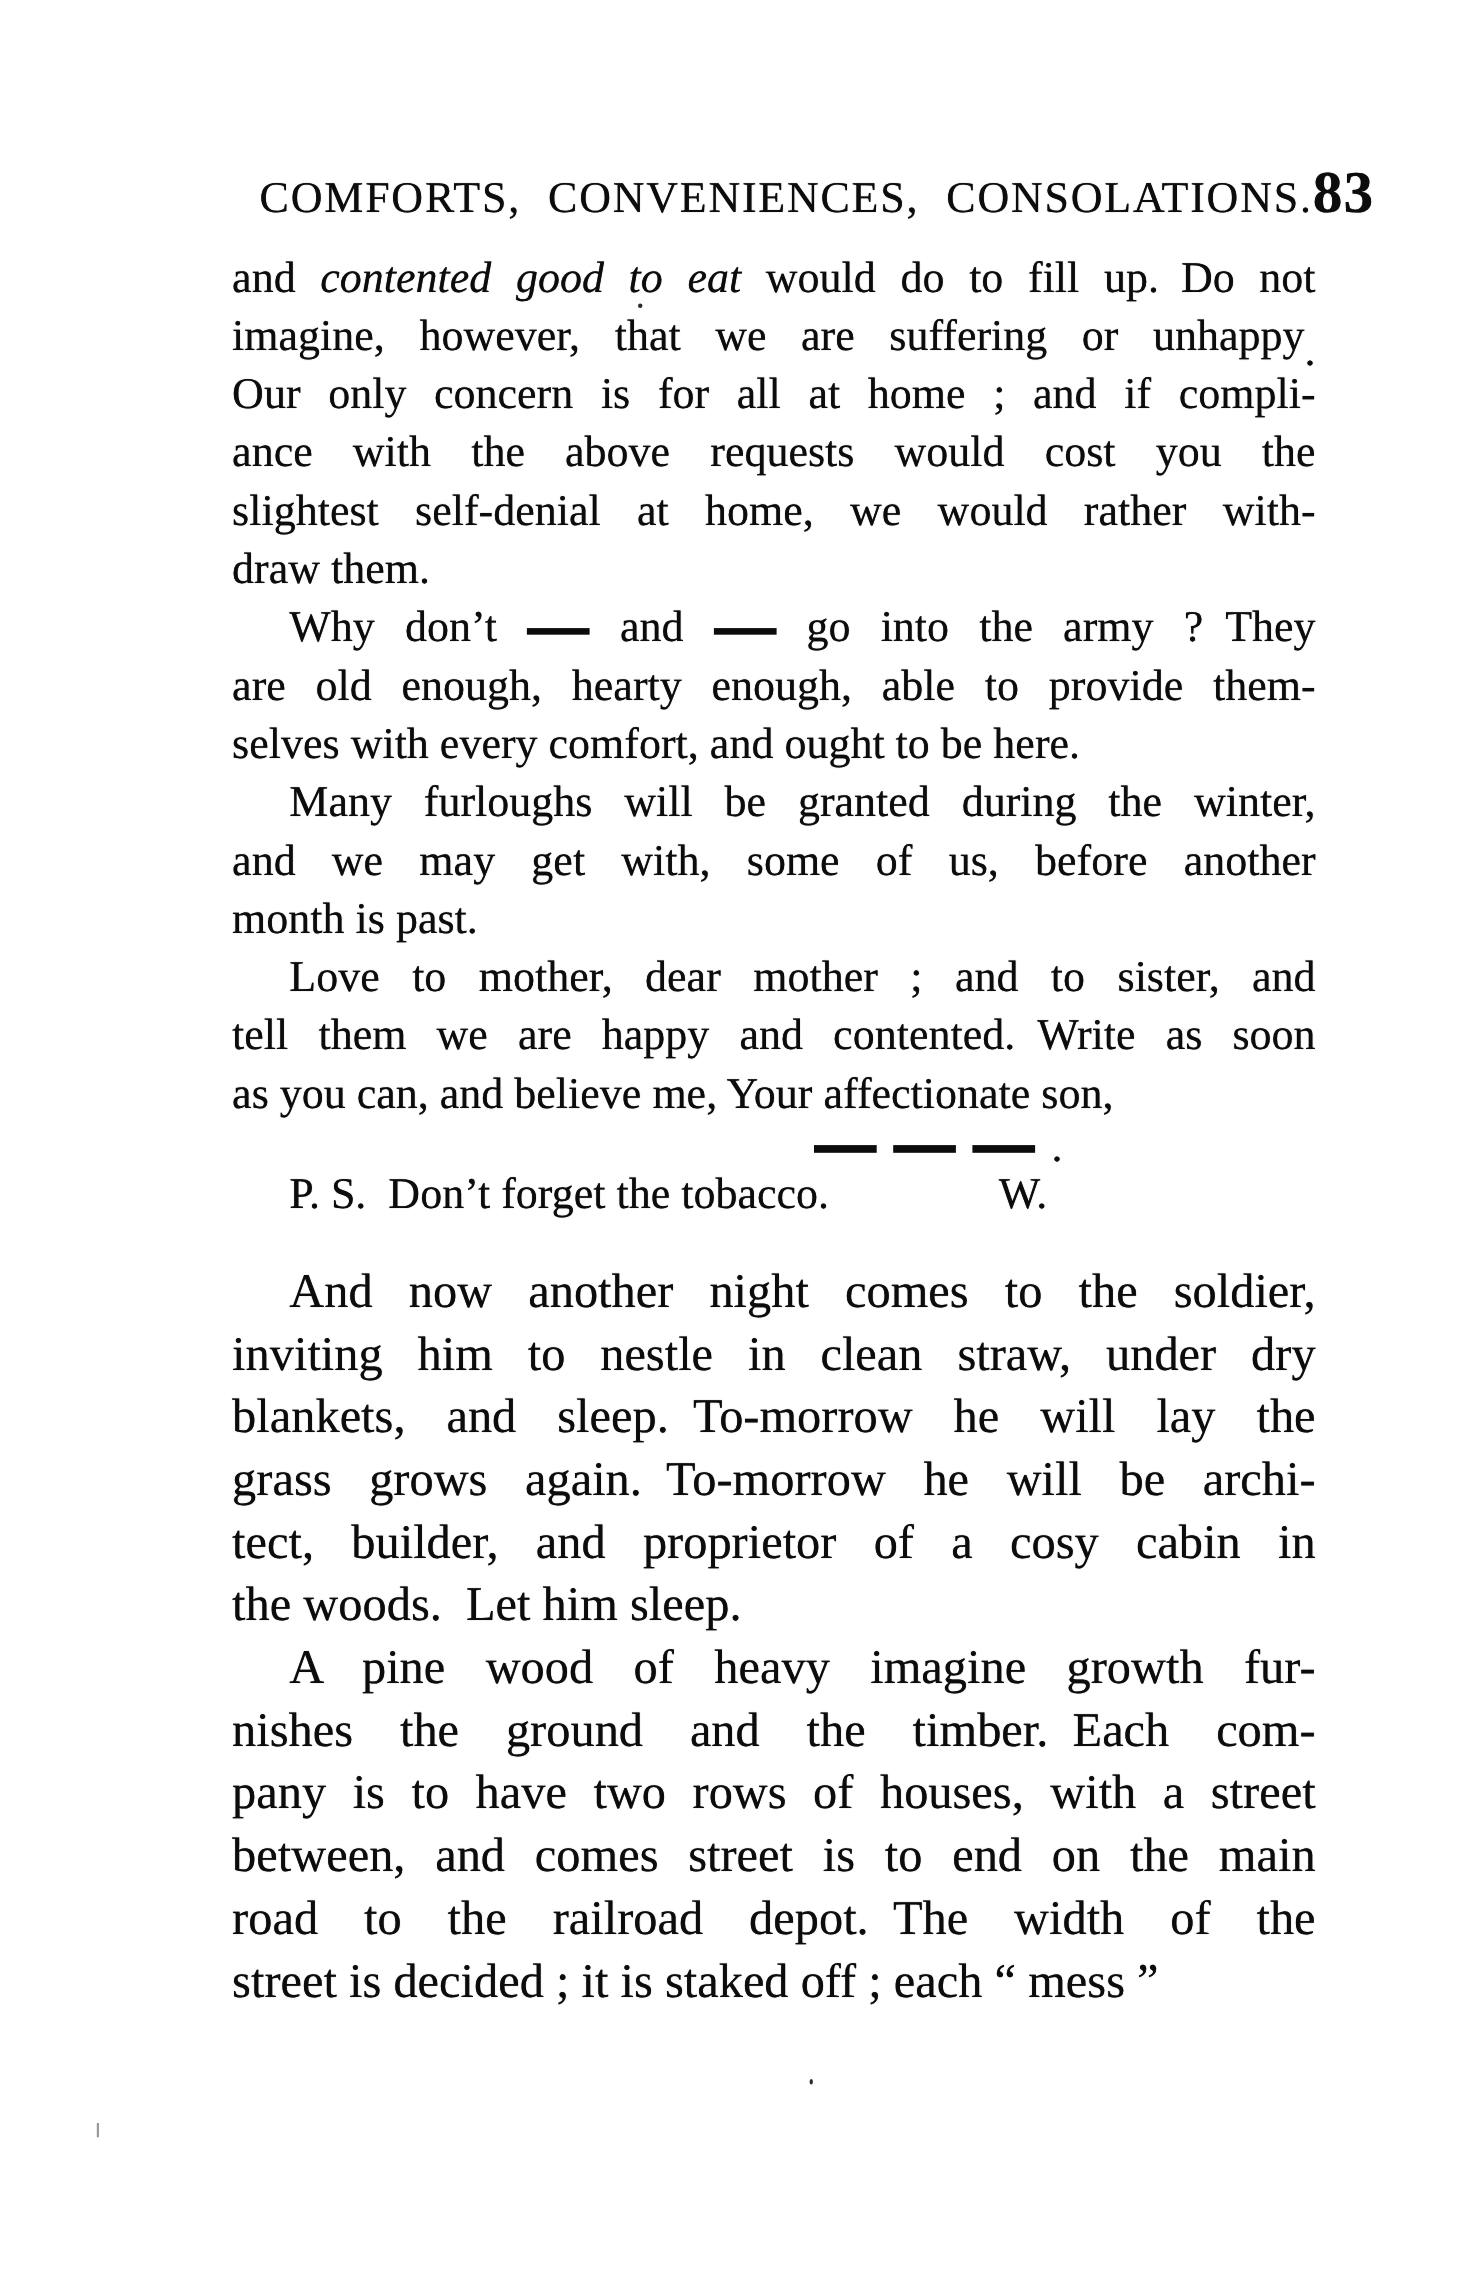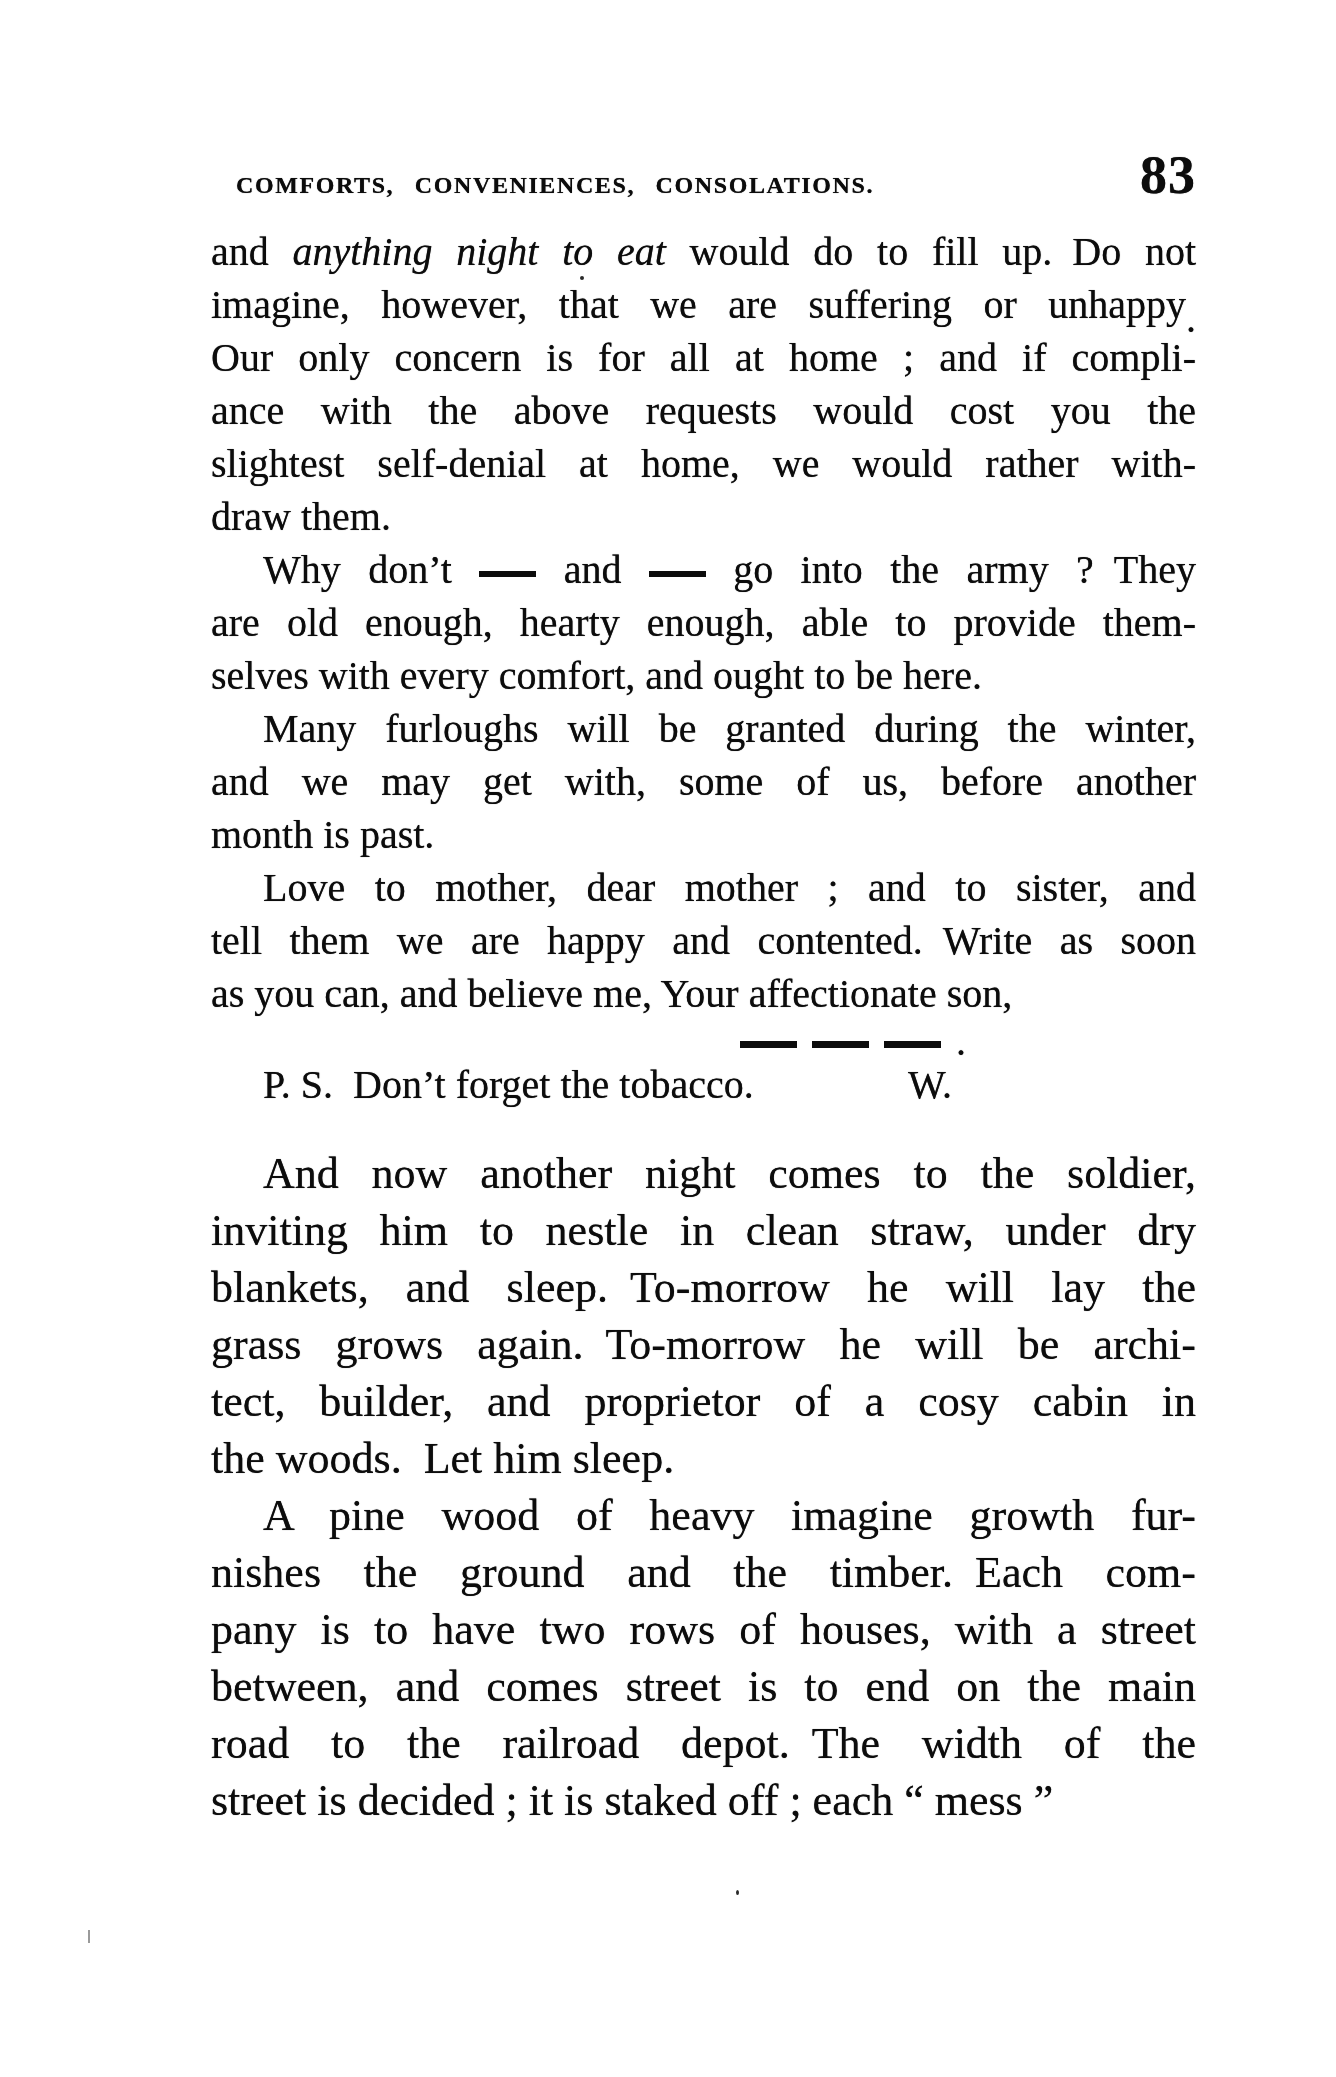--- a/index.html
+++ b/index.html
@@ -14,21 +14,21 @@
   .ink { text-shadow: 0 0 0.7px rgba(12,12,12,0.85); }
 
   
   .running-header {
     position: absolute;
     top: 144px; left: 236px; width: 960px;
     display: flex; justify-content: space-between; align-items: baseline;
     white-space: nowrap;
   }
   .header-title {
-    font-size: 24px; font-weight: bold;
+    font-size: 40px; font-weight: normal;
     letter-spacing: 1.6px; word-spacing: 13px;
   }
   .page-number { font-size: 54px; font-weight: bold; letter-spacing: 1px; }
 
   
   .text-block { position: absolute; left: 211px; width: 985px; }
   .letter-section   { top: 225px;  font-size: 40px; line-height: 53px; }
   .narrative-section{ top: 1145px; font-size: 44px; line-height: 57px; font-family: Liberation Serif, serif; }
 
   .tline { white-space: nowrap; }
@@ -68,21 +68,21 @@
 </style>
 </head>
 <body>
 
 <div class="running-header ink">
   <span class="header-title">COMFORTS, CONVENIENCES, CONSOLATIONS.</span>
   <span class="page-number">83</span>
 </div>
 
 <div class="text-block letter-section ink" id="letter-lines">
-    <div class="tline just"><span>and </span><span class="it">anything night to eat</span><span> would do to fill up. Do not</span></div>
+    <div class="tline just"><span>and </span><span class="it">contented good to eat</span><span> would do to fill up. Do not</span></div>
     <div class="tline just"><span>imagine, however, that we are suffering or unhappy</span><span class="dropped-period">.</span></div>
     <div class="tline just"><span>Our only concern is for all at home ; and if compli-</span></div>
     <div class="tline just"><span>ance with the above requests would cost you the</span></div>
     <div class="tline just"><span>slightest self-denial at home, we would rather with-</span></div>
     <div class="tline"><span>draw them.</span></div>
     <div class="tline just ind"><span>Why don’t </span><span class="blank-dash"></span><span> and </span><span class="blank-dash"></span><span> go into the army ? They</span></div>
     <div class="tline just"><span>are old enough, hearty enough, able to provide them-</span></div>
     <div class="tline"><span>selves with every comfort, and ought to be here.</span></div>
     <div class="tline just ind"><span>Many furloughs will be granted during the winter,</span></div>
     <div class="tline just"><span>and we may get with, some of us, before another</span></div>

